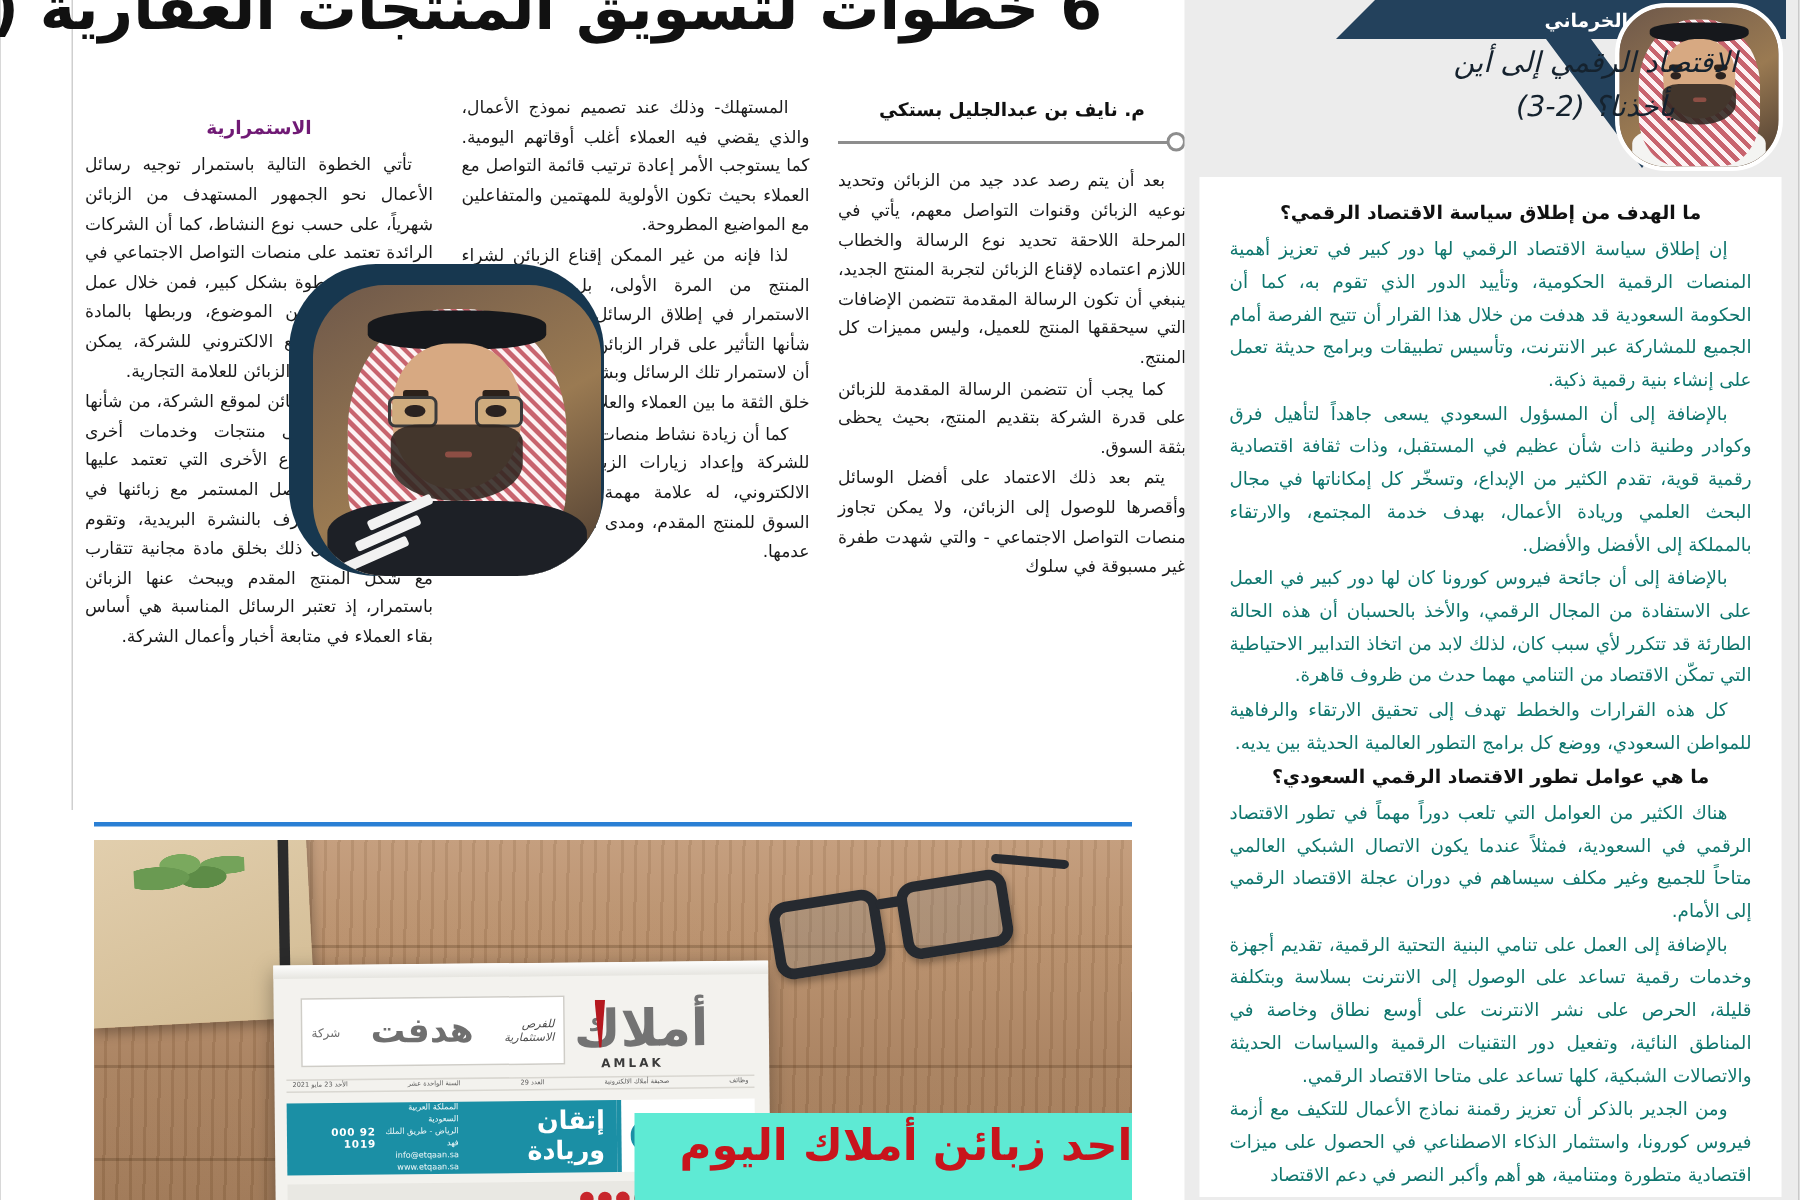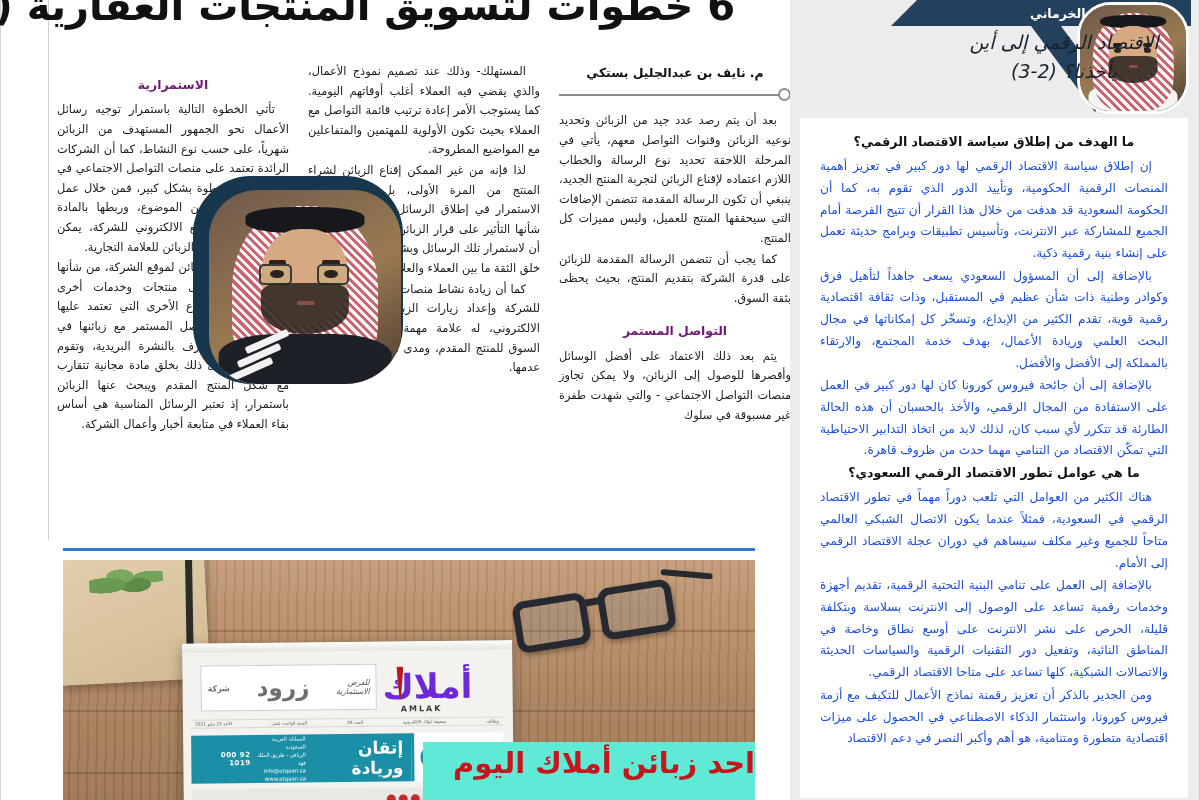--- a/index.html
+++ b/index.html
@@ -136,21 +136,21 @@
     background: linear-gradient(180deg,#fdfdfc,#e6e5e0); }
   .np-masthead {
     position: absolute; right: 10px; top: 18px; width: 312px; height: 54px;
     display: flex; flex-direction: row; align-items: center; gap: 6px;
   }
   .amlak-logo {
     position: relative; width: 120px; height: 52px; direction: rtl;
     display: flex; align-items: center; justify-content: flex-end;
   }
   .amlak-word {
-    font-size: 34px; font-weight: 700; color: #6d28d9; line-height: 1;
+    font-size: 34px; font-weight: 700; color: #737373; line-height: 1;
     letter-spacing: -2px;
   }
   .amlak-stroke {
     position: absolute; left: 14px; top: 6px; width: 7px; height: 32px;
     background: #b5181f; clip-path: polygon(0 0,100% 0,60% 100%,40% 100%);
   }
   .amlak-latin {
     position: absolute; left: 18px; bottom: -1px;
     font-size: 8px; letter-spacing: 2px; color: #3a3a3a; font-weight: 700;
   }
@@ -243,21 +243,21 @@
     background: #ffffff;
     padding: 14px 20px 0 20px;
     direction: rtl; overflow: hidden;
   }
   .sb-h {
     font-size: 12.6px; font-weight: 700; color: #111;
     text-align: center; line-height: 1.6; margin-bottom: 4px;
   }
   .sb-h.gap { }
   .sb-card p {
-    font-size: 12.2px; line-height: 1.78; color: #1d4ed8;
+    font-size: 12.2px; line-height: 1.78; color: #0f766e;
     text-align: justify; text-indent: 16px; margin-bottom: 1px;
   }
 
   
   .face { position: absolute; inset: 0; }
   .face .bg { position: absolute; inset: 0; background: linear-gradient(150deg,#6e584a,#9a7a52 55%,#4b3b30); }
   .face .ghutra {
     position: absolute; left: 50%; top: 8%; width: 76%; height: 92%;
     transform: translateX(-50%);
     background:
@@ -321,21 +321,20 @@
 
     <div class="cols">
 
       <div class="col col-r">
         <div class="byline">م. نايف بن عبدالجليل بستكي</div>
         <div class="byline-rule">
           <div class="byline-dot"></div>
         </div>
         <p class="body">بعد أن يتم رصد عدد جيد من الزبائن وتحديد نوعيه الزبائن وقنوات التواصل معهم، يأتي في المرحلة اللاحقة تحديد نوع الرسالة والخطاب اللازم اعتماده لإقناع الزبائن لتجربة المنتج الجديد، ينبغي أن تكون الرسالة المقدمة تتضمن الإضافات التي سيحققها المنتج للعميل، وليس مميزات كل المنتج.</p>
         <p class="body">كما يجب أن تتضمن الرسالة المقدمة للزبائن على قدرة الشركة بتقديم المنتج، بحيث يحظى بثقة السوق.</p>
-        <div class="sec-head">التواصل المستمر</div>
         <p class="body">يتم بعد ذلك الاعتماد على أفضل الوسائل وأقصرها للوصول إلى الزبائن، ولا يمكن تجاوز منصات التواصل الاجتماعي - والتي شهدت طفرة غير مسبوقة في سلوك</p>
       </div>
 
       <div class="col col-m">
         <p class="body">المستهلك- وذلك عند تصميم نموذج الأعمال، والذي يقضي فيه العملاء أغلب أوقاتهم اليومية. كما يستوجب الأمر إعادة ترتيب قائمة التواصل مع العملاء بحيث تكون الأولوية للمهتمين والمتفاعلين مع المواضيع المطروحة.</p>
         <p class="body">لذا فإنه من غير الممكن إقناع الزبائن لشراء المنتج من المرة الأولى، بل يتوجب الأمر الاستمرار في إطلاق الرسائل الفعالة والتي من شأنها التأثير على قرار الزبائن لشراء المنتج. كما أن لاستمرار تلك الرسائل وبشكل دوري، أثرها في خلق الثقة ما بين العملاء والعلامة التجارية.</p>
         <p class="body">كما أن زيادة نشاط منصات التواصل الاجتماعي للشركة وإعداد زيارات الزبائن لموقع الشركة الالكتروني، له علامة مهمة في مدى تصويت السوق للمنتج المقدم، ومدى الحاجة للتطوير من عدمها.</p>
       </div>
 
       <div class="col col-l">
@@ -398,22 +397,22 @@
           <div class="amlak-logo">
             <span class="amlak-word">أملاك</span>
             <span class="amlak-stroke"></span>
             <span class="amlak-latin">AMLAK</span>
           </div>
           <div class="zurud-box">
             <div class="zurud-sub">
               <div>للفرص</div>
               <div>الاستثمارية</div>
             </div>
-            <div class="zurud-word">زرود</div>
-            <div style="font-size:8px;color:#6f6f6f;font-weight:bold;">شركة</div>
+            <div class="zurud-word">هدفت</div>
+            <div style="font-size:8px;color:#6f6f6f;">شركة</div>
           </div>
         </div>
 
         <div class="np-ticker">
           <span>وظائف</span>
           <span>صحيفة أملاك الالكترونية</span>
           <span>العدد 29</span>
           <span>السنة الواحدة عشر</span>
           <span>الأحد 23 مايو 2021</span>
         </div>
@@ -481,20 +480,21 @@
       </div>
     </div>
 
     <div class="sb-title">الاقتصاد الرقمي إلى أين يأخذنا؟ (2-3)</div>
 
     <div class="sb-card">
       <div class="sb-h">ما الهدف من إطلاق سياسة الاقتصاد الرقمي؟</div>
       <p>إن إطلاق سياسة الاقتصاد الرقمي لها دور كبير في تعزيز أهمية المنصات الرقمية الحكومية، وتأييد الدور الذي تقوم به، كما أن الحكومة السعودية قد هدفت من خلال هذا القرار أن تتيح الفرصة أمام الجميع للمشاركة عبر الانترنت، وتأسيس تطبيقات وبرامج حديثة تعمل على إنشاء بنية رقمية ذكية.</p>
       <p>بالإضافة إلى أن المسؤول السعودي يسعى جاهداً لتأهيل فرق وكوادر وطنية ذات شأن عظيم في المستقبل، وذات ثقافة اقتصادية رقمية قوية، تقدم الكثير من الإبداع، وتسخّر كل إمكاناتها في مجال البحث العلمي وريادة الأعمال، بهدف خدمة المجتمع، والارتقاء بالمملكة إلى الأفضل والأفضل.</p>
       <p>بالإضافة إلى أن جائحة فيروس كورونا كان لها دور كبير في العمل على الاستفادة من المجال الرقمي، والأخذ بالحسبان أن هذه الحالة الطارئة قد تتكرر لأي سبب كان، لذلك لابد من اتخاذ التدابير الاحتياطية التي تمكّن الاقتصاد من التنامي مهما حدث من ظروف قاهرة.</p>
+      <p>كل هذه القرارات والخطط تهدف إلى تحقيق الارتقاء والرفاهية للمواطن السعودي، ووضع كل برامج التطور العالمية الحديثة بين يديه.</p>
 
       <div class="sb-h gap">ما هي عوامل تطور الاقتصاد الرقمي السعودي؟</div>
       <p>هناك الكثير من العوامل التي تلعب دوراً مهماً في تطور الاقتصاد الرقمي في السعودية، فمثلاً عندما يكون الاتصال الشبكي العالمي متاحاً للجميع وغير مكلف سيساهم في دوران عجلة الاقتصاد الرقمي إلى الأمام.</p>
       <p>بالإضافة إلى العمل على تنامي البنية التحتية الرقمية، تقديم أجهزة وخدمات رقمية تساعد على الوصول إلى الانترنت بسلاسة وبتكلفة قليلة، الحرص على نشر الانترنت على أوسع نطاق وخاصة في المناطق النائية، وتفعيل دور التقنيات الرقمية والسياسات الحديثة والاتصالات الشبكية، كلها تساعد على متاحا الاقتصاد الرقمي.</p>
       <p>ومن الجدير بالذكر أن تعزيز رقمنة نماذج الأعمال للتكيف مع أزمة فيروس كورونا، واستثمار الذكاء الاصطناعي في الحصول على ميزات اقتصادية متطورة ومتنامية، هو أهم وأكبر النصر في دعم الاقتصاد</p>
     </div>
   </div>
 
 </div>
 

